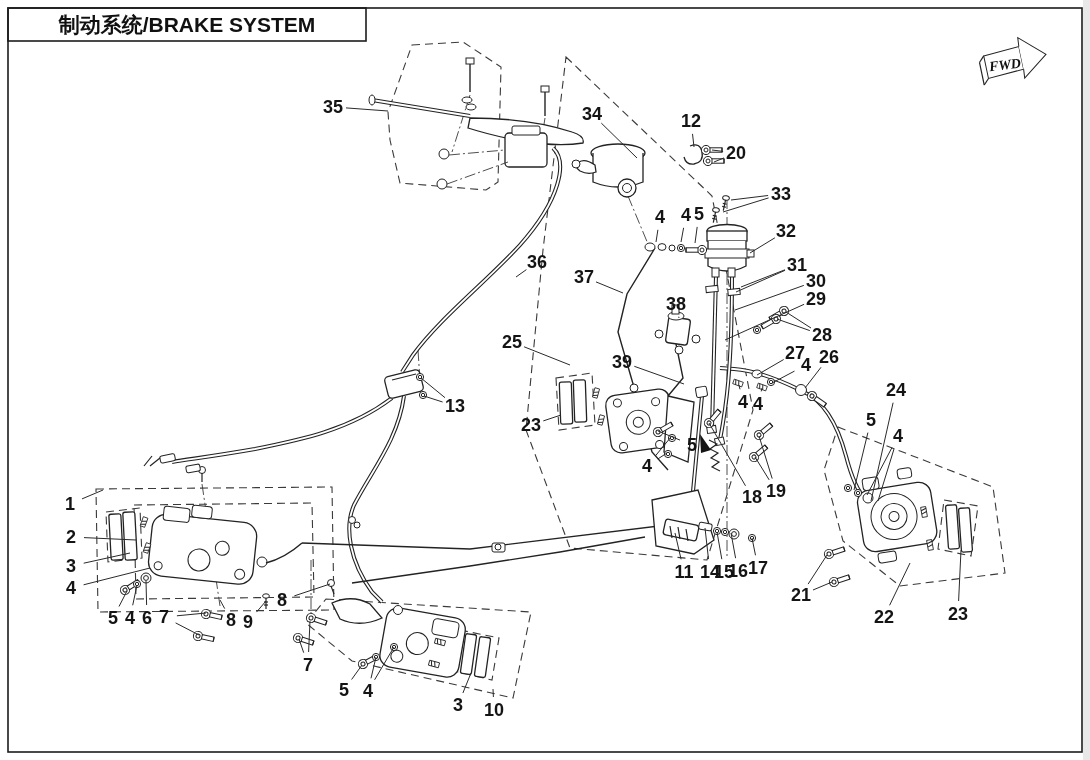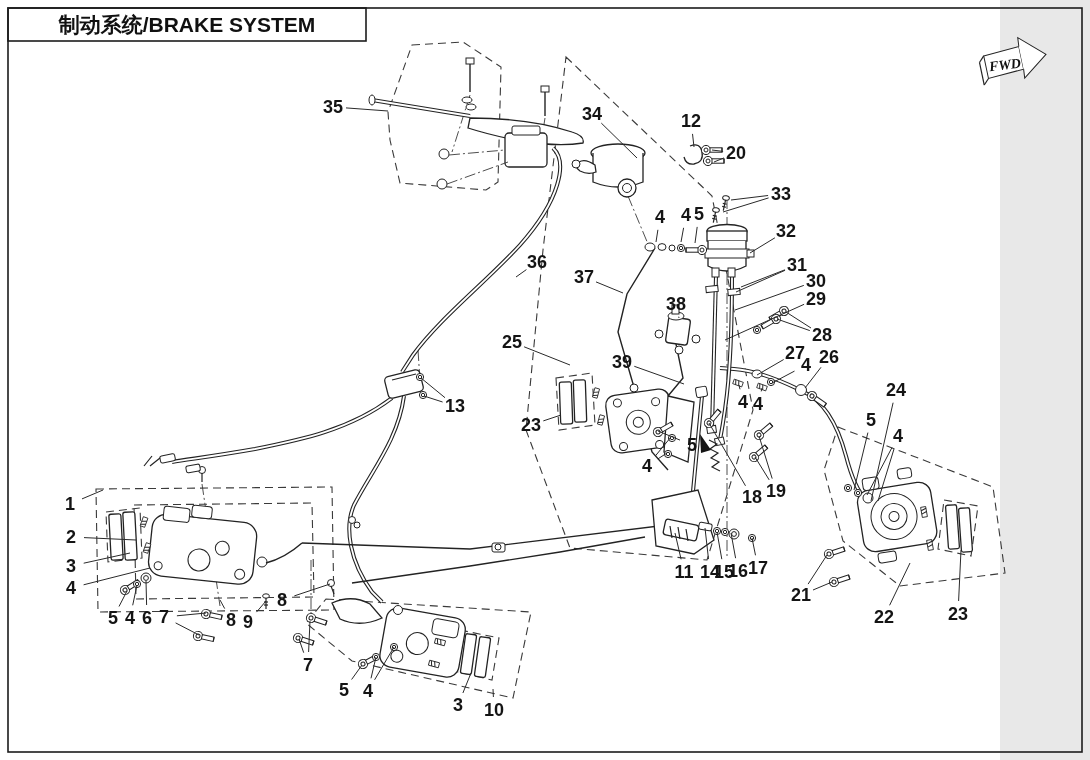--- a/index.html
+++ b/index.html
@@ -1,16 +1,16 @@
 <!DOCTYPE html>
 <html><head>
 <meta charset="utf-8">
 <style>
   html,body{margin:0;padding:0;background:#e8e8e8;}
-  .page{position:relative;width:1000px;height:760px;background:#ffffff;
+  .page{position:relative;width:1083px;height:760px;background:#ffffff;
         font-family:"Liberation Sans",sans-serif;}
   svg{display:block;}
   .callout{font:700 18px "Liberation Sans",sans-serif;fill:#141414;text-anchor:middle;}
   .leader{stroke:#2a2a2a;stroke-width:1;fill:none;}
   .frame{fill:none;stroke:#1c1c1c;stroke-width:1.6;}
   .titletext{font:700 21px "Liberation Sans",sans-serif;fill:#101010;text-anchor:middle;}
   .fwdtext{font:italic 700 14px "Liberation Serif",serif;fill:#101010;}
   .part{fill:#ffffff;stroke:#232323;stroke-width:1.3;}
   .partthin{fill:#ffffff;stroke:#232323;stroke-width:1;}
   .ln{fill:none;stroke:#232323;stroke-width:1.2;}

